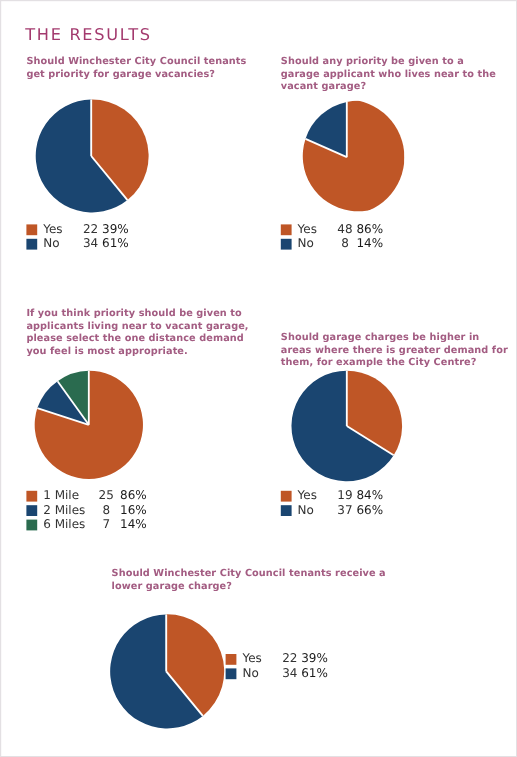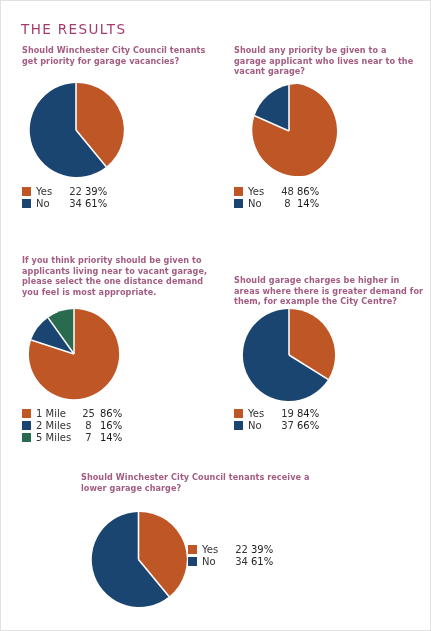--- a/index.html
+++ b/index.html
@@ -179,21 +179,21 @@
       <span class="lg-pct">86%</span>
     </div>
     <div class="legend-row">
       <span class="swatch" style="background:#1a4570"></span>
       <span class="lg-label">2 Miles</span>
       <span class="lg-count">8</span>
       <span class="lg-pct">16%</span>
     </div>
     <div class="legend-row">
       <span class="swatch" style="background:#2a6b4f"></span>
-      <span class="lg-label">5 Miles</span>
+      <span class="lg-label">6 Miles</span>
       <span class="lg-count">7</span>
       <span class="lg-pct">14%</span>
     </div>
   </div>
 
   <div class="question" style="left:233px; top:254px; width:190px;margin-top:20px;">Should garage charges be higher in areas where there is greater demand for them, for example the City Centre?</div>
 
   <div class="pie" style="left:240px; top:306px; width:96px; height:96px;">
     <svg width="96" height="96" viewBox="0 0 100 100">
       <g>
@@ -215,21 +215,21 @@
       <span class="lg-pct">84%</span>
     </div>
     <div class="legend-row">
       <span class="swatch" style="background:#1a4570"></span>
       <span class="lg-label">No</span>
       <span class="lg-count">37</span>
       <span class="lg-pct">66%</span>
     </div>
   </div>
 
-  <div class="question" style="left:80px; top:471px; width:232px;">Should Winchester City Council tenants receive a lower garage charge?</div>
+  <div class="question" style="left:92px; top:471px; width:232px;">Should Winchester City Council tenants receive a lower garage charge?</div>
 
   <div class="pie" style="left:88px; top:509px; width:99px; height:99px;">
     <svg width="99" height="99" viewBox="0 0 100 100">
       <g>
         <path d="M50 50 L50 2 A48 48 0 0 1 80.84 87.45 Z" fill="#bf5626"></path>
         <path d="M50 50 L80.84 87.45 A48 48 0 1 1 50 2 Z" fill="#1a4570"></path>
       </g>
       <g stroke="#ffffff" stroke-width="1.6">
         <line x1="50" y1="50" x2="50" y2="2"></line>
         <line x1="50" y1="50" x2="80.84" y2="87.45"></line>

